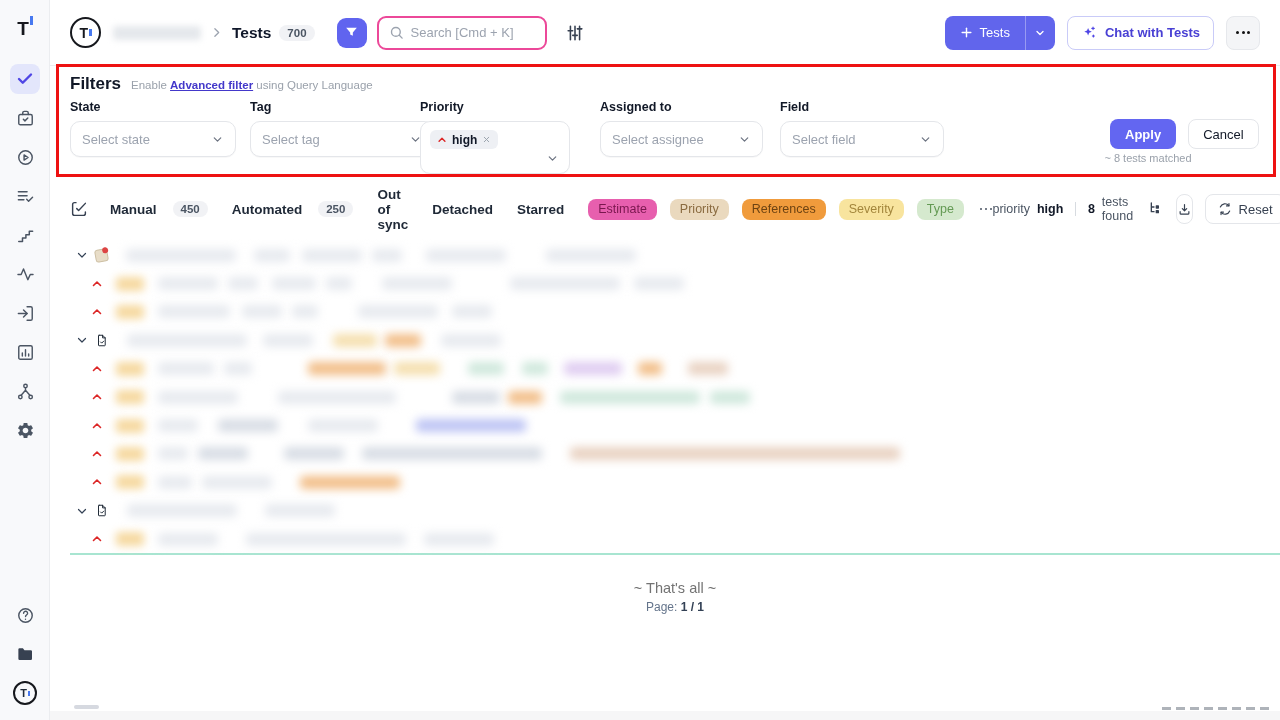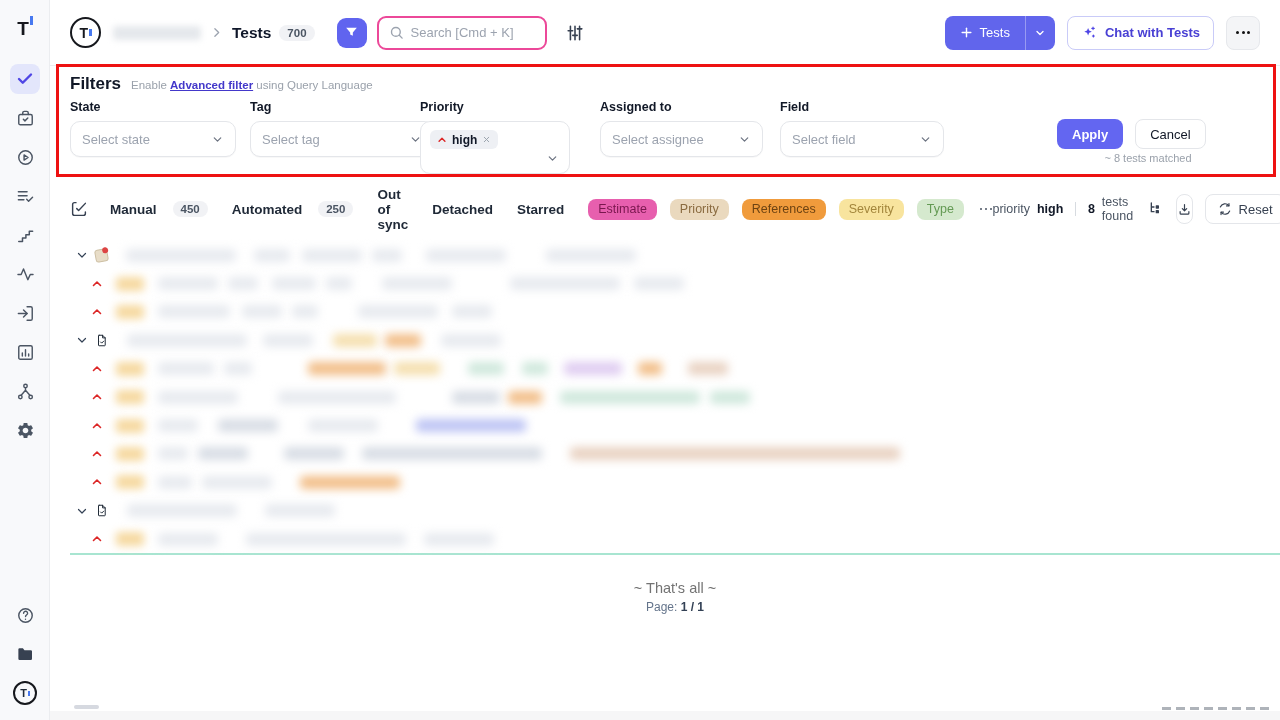--- a/index.html
+++ b/index.html
@@ -70,21 +70,21 @@
     font-size:13px; color:#9ca3af; cursor:pointer; box-shadow:0 1px 1px rgba(16,24,40,.03); }
   #fg-state  { left:70px;  } #fg-state  .f-select { width:166px; }
   #fg-tag    { left:250px; } #fg-tag    .f-select { width:184px; }
   #fg-priority { left:420px; }
   #fg-priority .f-select { width:150px; height:53px; align-items:flex-start; padding:8px 9px; position:relative; }
   #fg-assigned { left:600px; } #fg-assigned .f-select { width:163px; }
   #fg-field  { left:780px; } #fg-field  .f-select { width:164px; }
   .sel-chip { background:#eef0f4; border-radius:6px; display:flex; align-items:center; gap:5px;
     padding:2.5px 7px; font-size:12px; font-weight:600; color:#111827; }
   #fg-priority .chev { position:absolute; right:10px; bottom:8px; }
-  #apply-cluster { position:absolute; left:1057px; top:119px; display:flex; gap:12px; }
+  #apply-cluster { position:absolute; left:1110px; top:119px; display:flex; gap:12px; }
   #apply-btn { height:30px; padding:0 15px; background:#6366f1; color:#fff; border:none;
     border-radius:8px; font-size:13px; font-weight:600; cursor:pointer; font-family:"Liberation Sans",sans-serif;}
   #cancel-btn { height:30px; padding:0 14px; background:#fff; color:#111827; border:1px solid #e4e6ea;
     border-radius:8px; font-size:13px; font-weight:500; cursor:pointer; font-family:"Liberation Sans",sans-serif;}
   #matched-note { position:absolute; left:1083px; top:152px; width:130px; text-align:center;
     font-size:11px; color:#9aa1ab; }
   #annotation-box { position:absolute; left:56px; top:64px; width:1220px; height:113px;
     border:3px solid #ee1111; z-index:40; pointer-events:none; }
 
   

